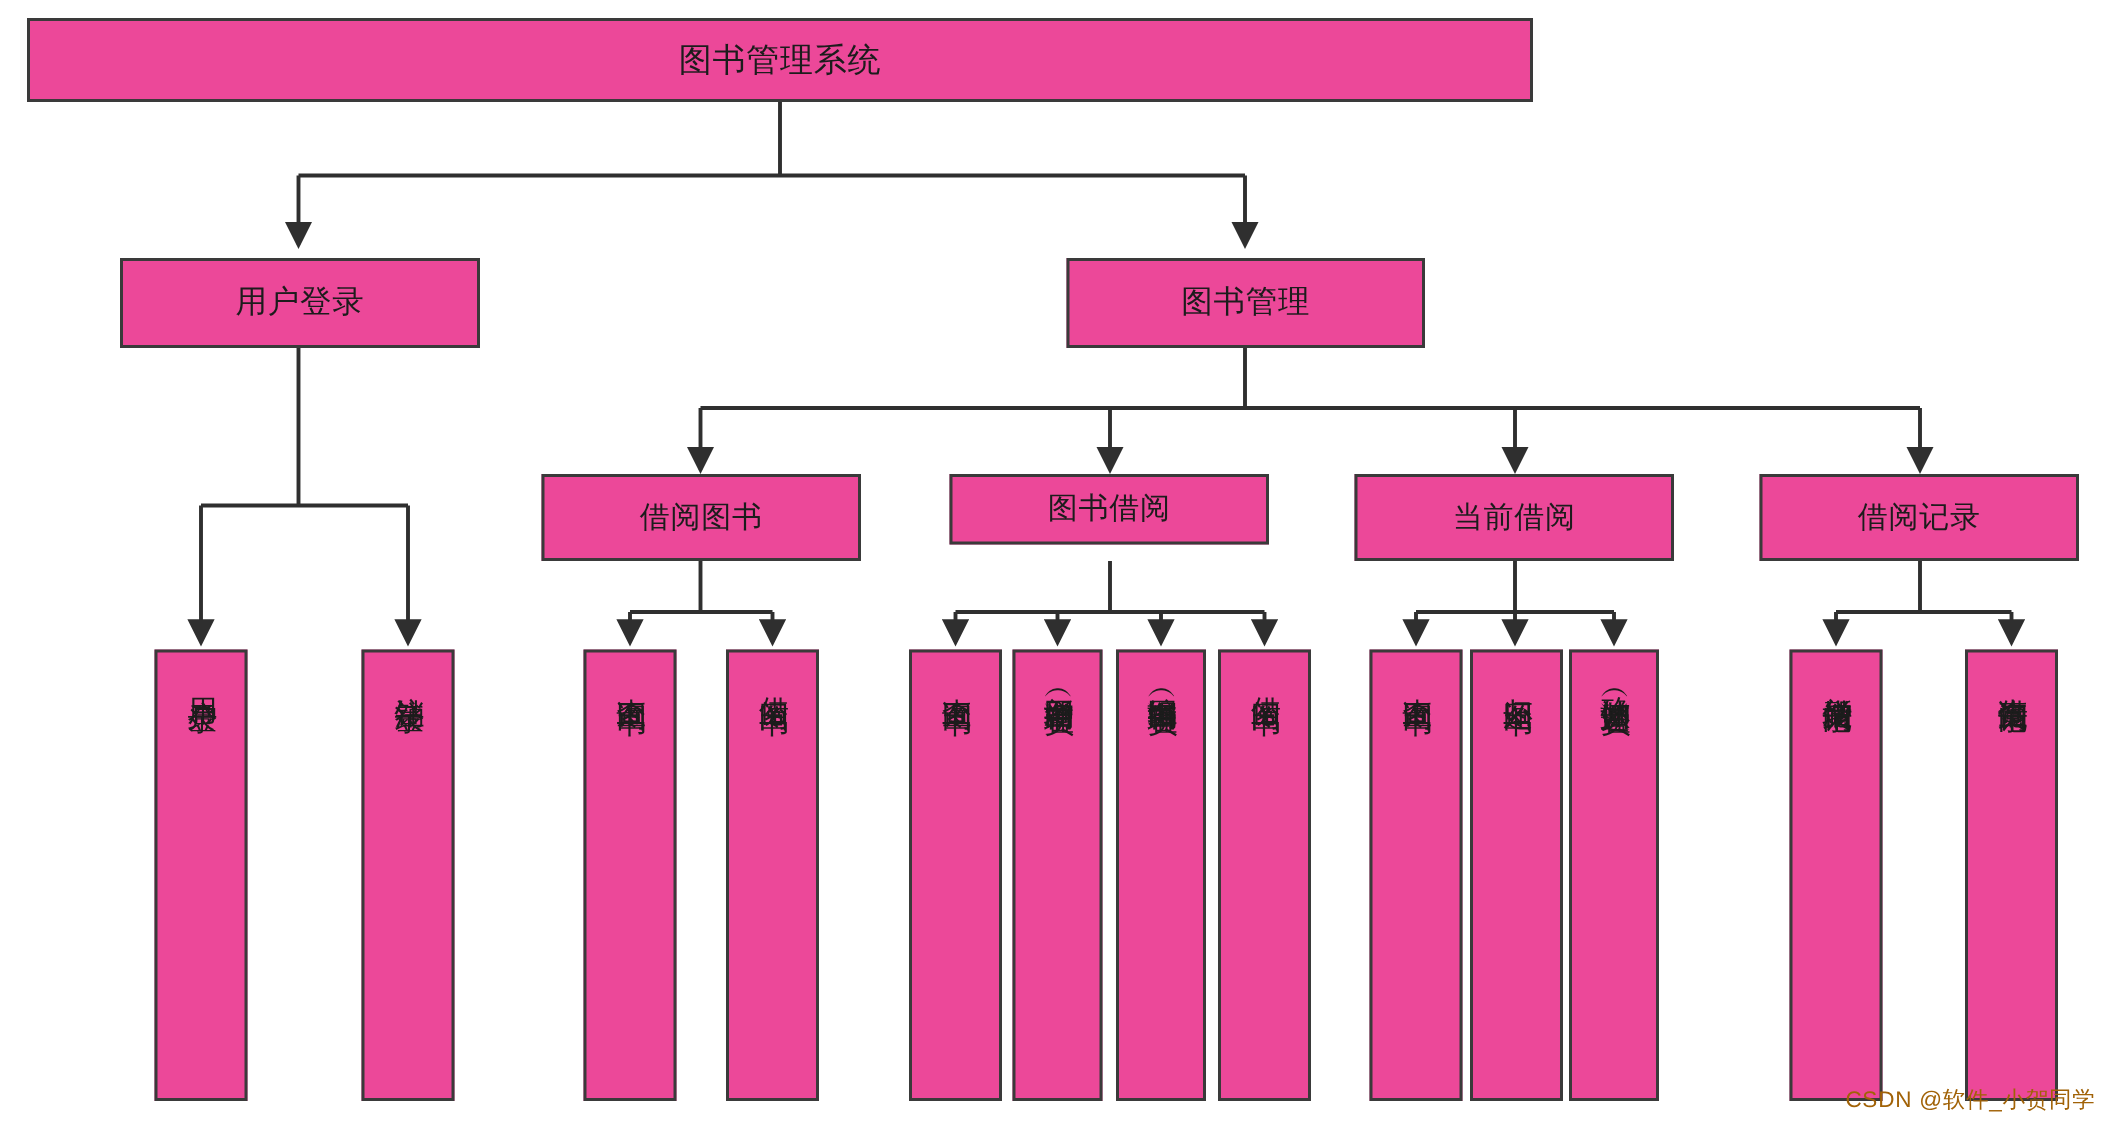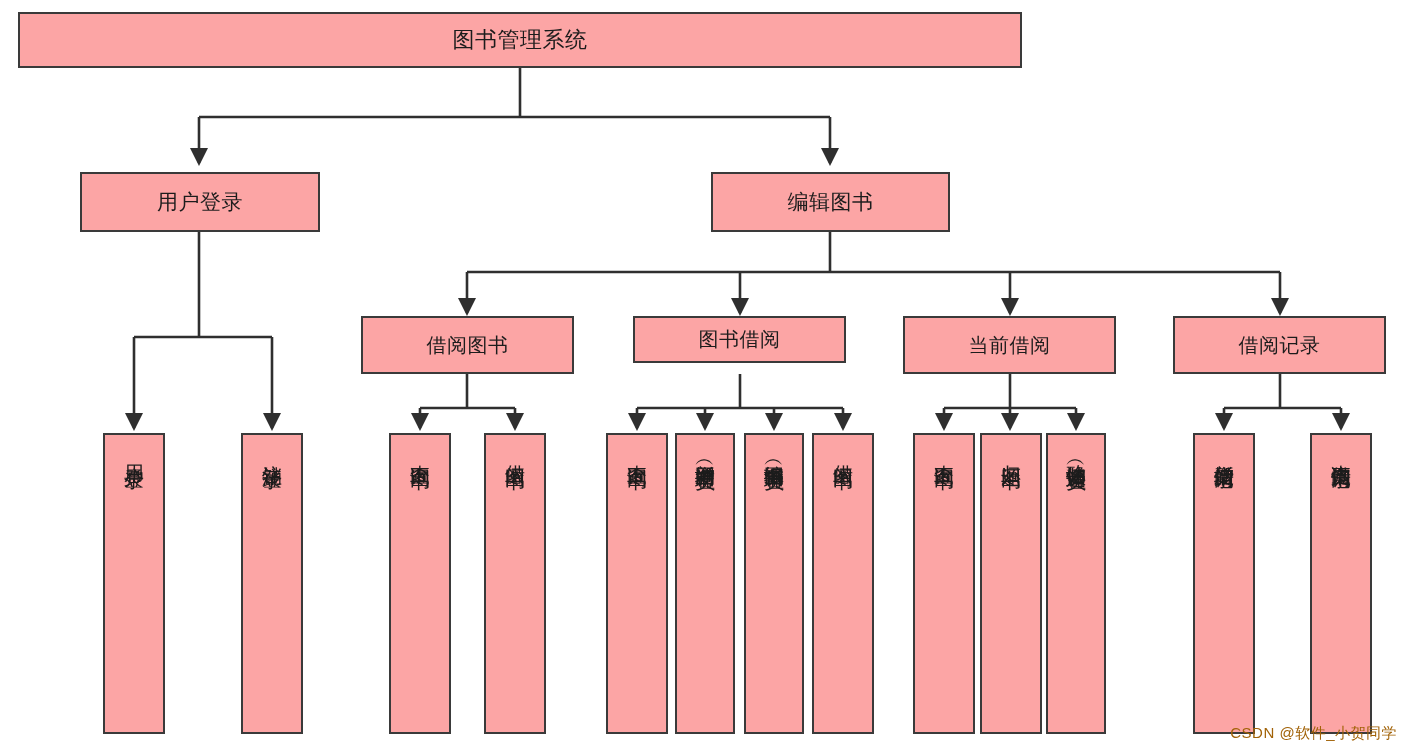--- a/index.html
+++ b/index.html
@@ -26,21 +26,21 @@
     left: 0;
     top: 0;
     width: 1405px;
     height: 747px;
     pointer-events: none;
   }
   .node {
     position: absolute;
     box-sizing: border-box;
     border: 2px solid #3a3a3a;
-    background: #fca5a5;
+    background: #ec4899;
     display: flex;
     align-items: center;
     justify-content: center;
     text-align: center;
   }
   .node .label {
     font-size: 21px;
     line-height: 1.15;
     letter-spacing: 0.5px;
     color: #1c1c1c;
@@ -132,21 +132,21 @@
   </svg>
 
   <div class="node root" style="left:18px; top:12px; width:1004px; height:56px;">
     <span class="label">图书管理系统</span>
   </div>
 
   <div class="node level2" style="left:80px; top:172px; width:240px; height:60px;">
     <span class="label">用户登录</span>
   </div>
   <div class="node level2" style="left:711px; top:172px; width:239px; height:60px;">
-    <span class="label">编辑图书</span>
+    <span class="label">图书管理</span>
   </div>
 
   <div class="node level3" style="left:361px; top:316px; width:213px; height:58px;">
     <span class="label">借阅图书</span>
   </div>
   <div class="node level3" style="left:633px; top:316px; width:213px; height:47px;">
     <span class="label">图书借阅</span>
   </div>
   <div class="node level3" style="left:1173px; top:316px; width:213px; height:58px;">
     <span class="label">借阅记录</span>

